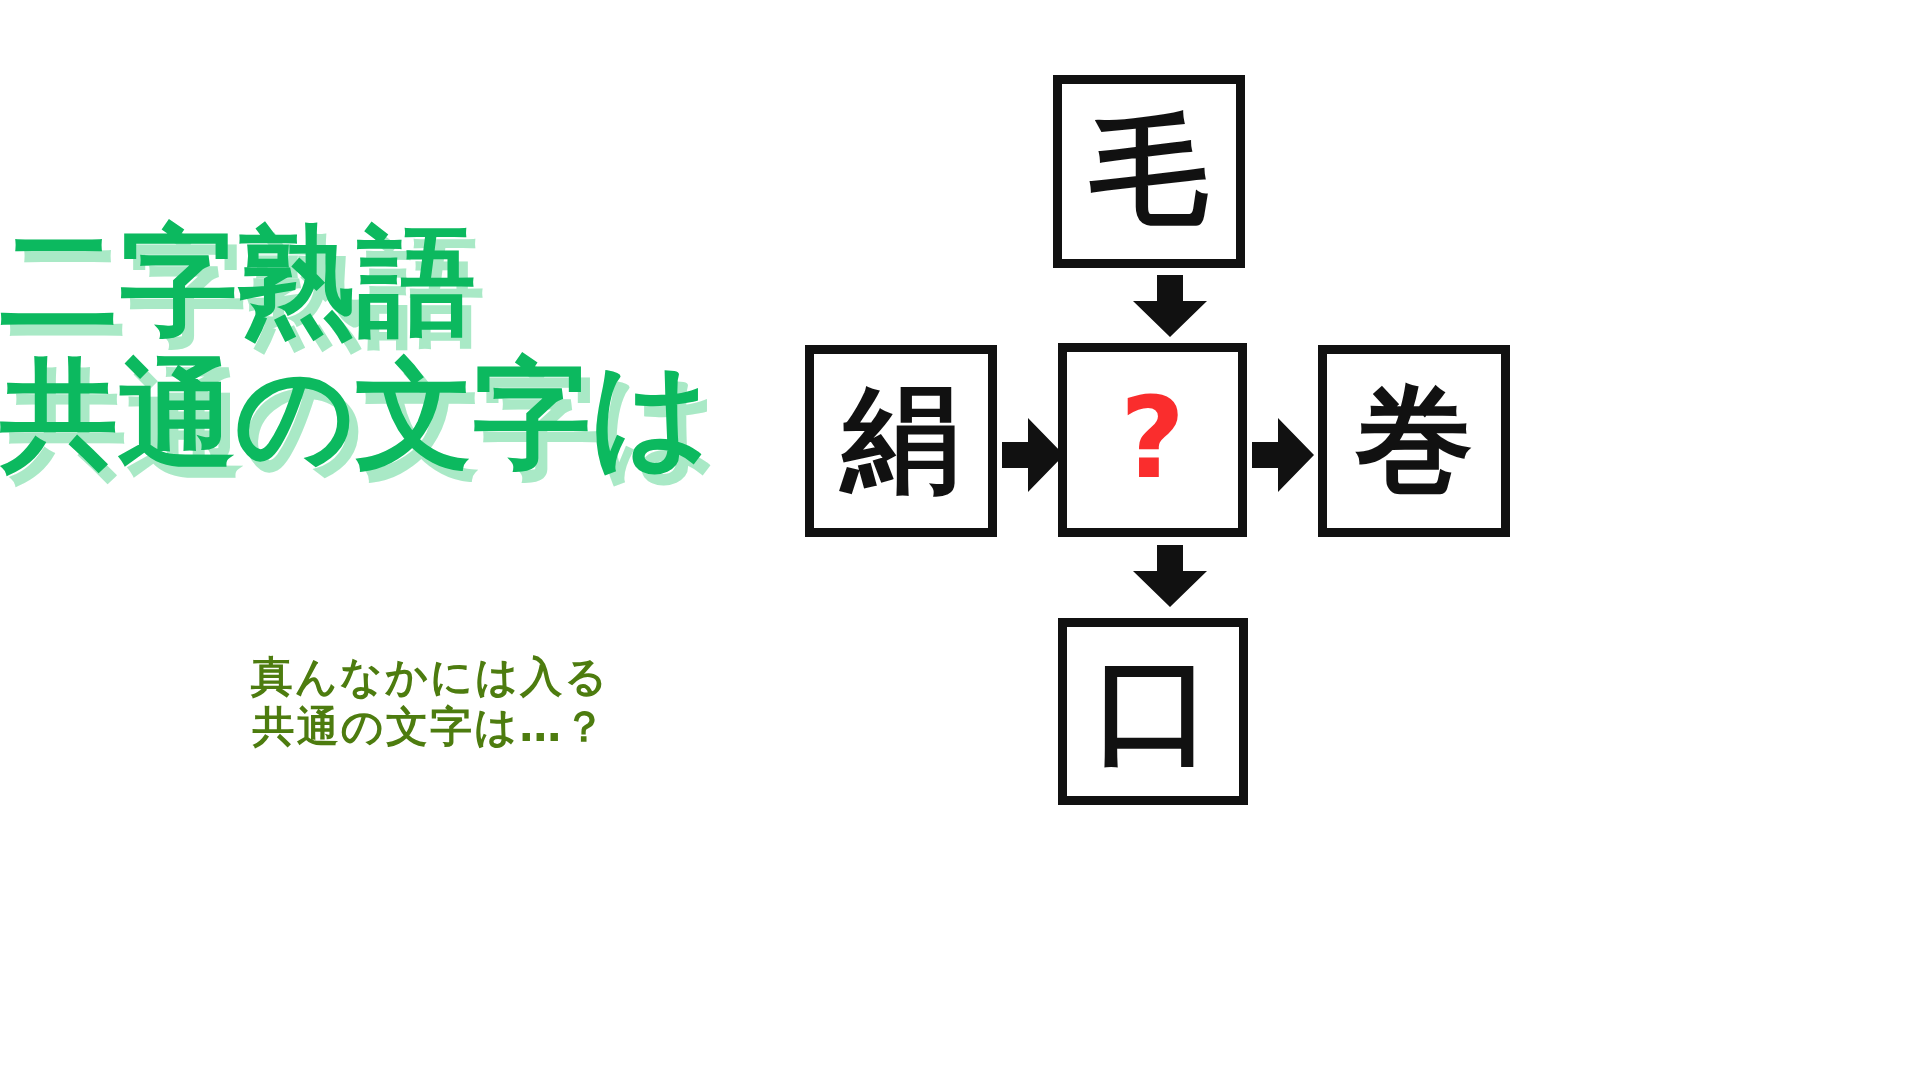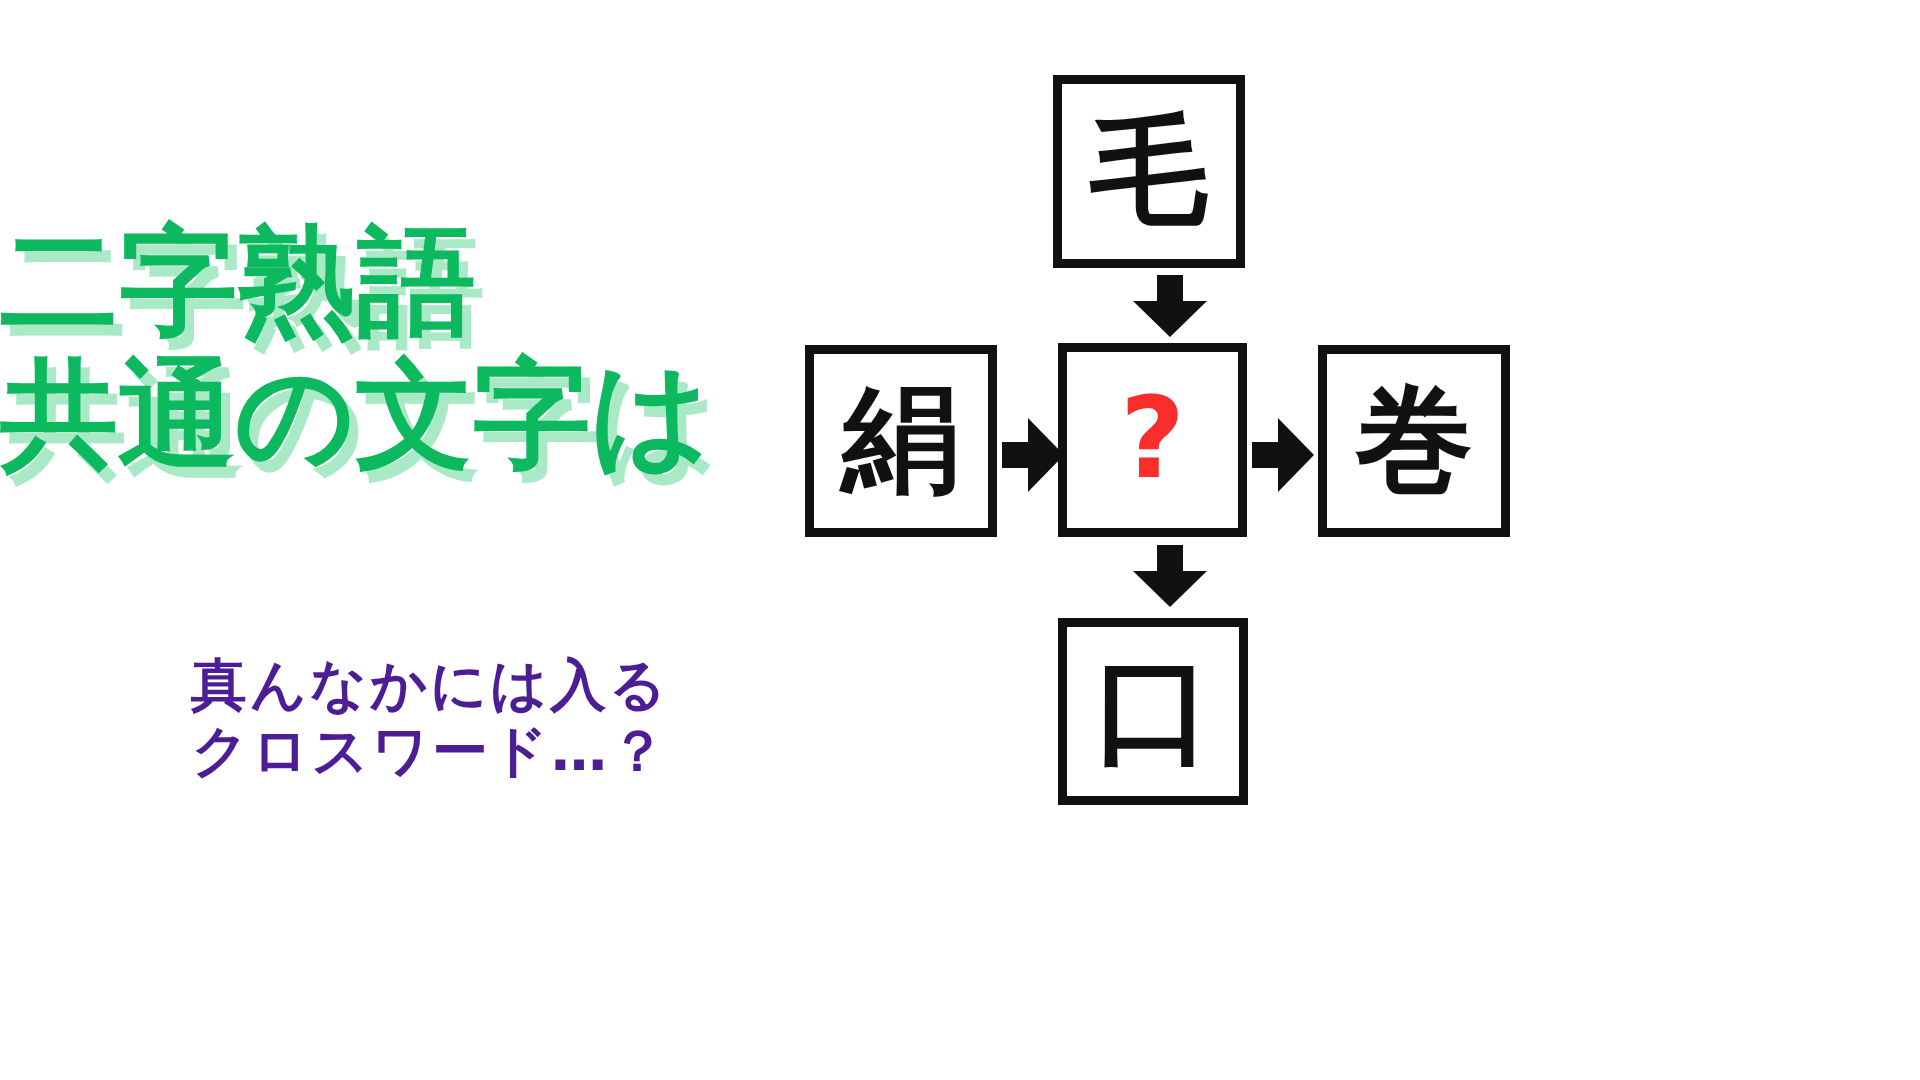--- a/index.html
+++ b/index.html
@@ -47,24 +47,24 @@
   .subhead-block {
     position: absolute;
     left: 0px;
     top: 652px;
     width: 860px;
     text-align: center;
   }
   .subhead {
     font-family: "DejaVu Sans", "Liberation Sans", sans-serif;
     font-weight: 700;
-    font-size: 56px;
+    font-size: 42px;
     line-height: 1.18;
     letter-spacing: 0.05em;
-    color: #4c1d95;
+    color: #4d7c0f;
     white-space: nowrap;
   }
 
   
   .puzzle {
     position: absolute;
     left: 790px;
     top: 60px;
     width: 760px;
     height: 770px;
@@ -116,21 +116,21 @@
 
 <div id="stage">
 
   <div class="headline-block">
     <div class="headline line1">二字熟語</div>
     <div class="headline line2">共通の文字は</div>
   </div>
 
   <div class="subhead-block">
     <div class="subhead">真んなかには入る</div>
-    <div class="subhead">クロスワード…？</div>
+    <div class="subhead">共通の文字は…？</div>
   </div>
 
   <div class="puzzle">
 
     <div class="cell cell-top">
       <span class="glyph">毛</span>
     </div>
 
     <div class="arrow arrow-down-top">
       <svg width="86" height="62" viewBox="0 0 86 62" aria-hidden="true">

